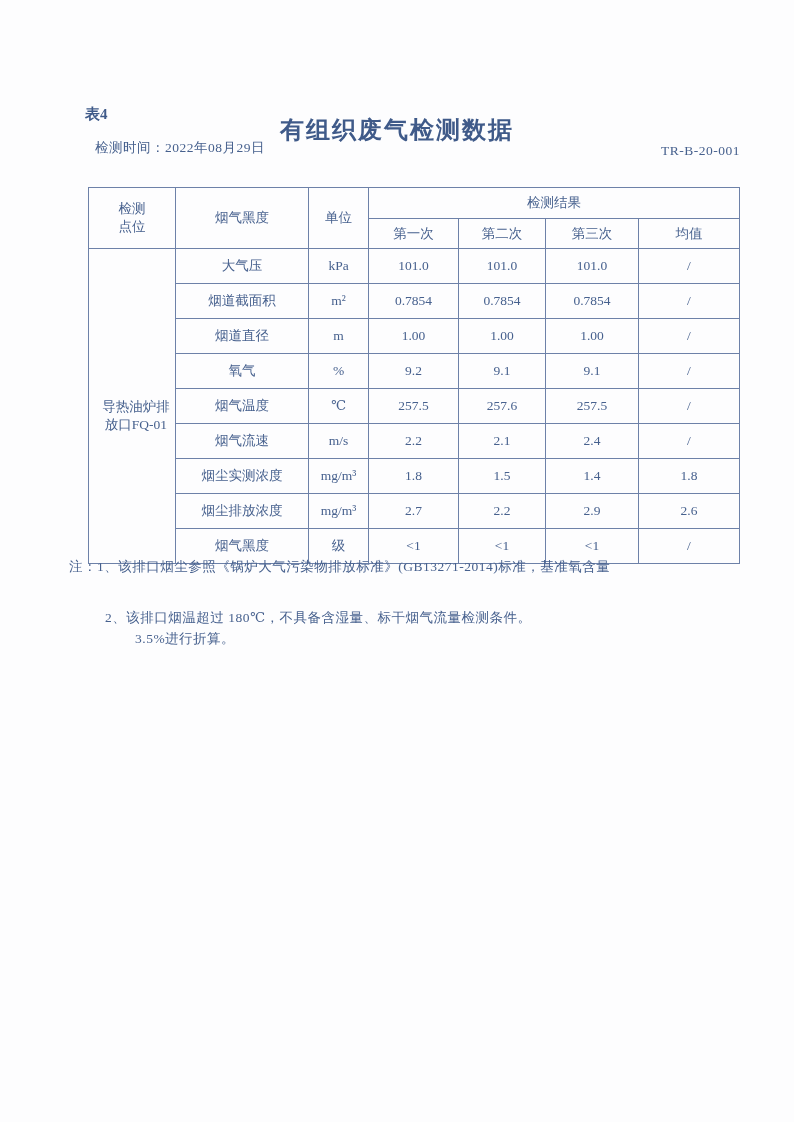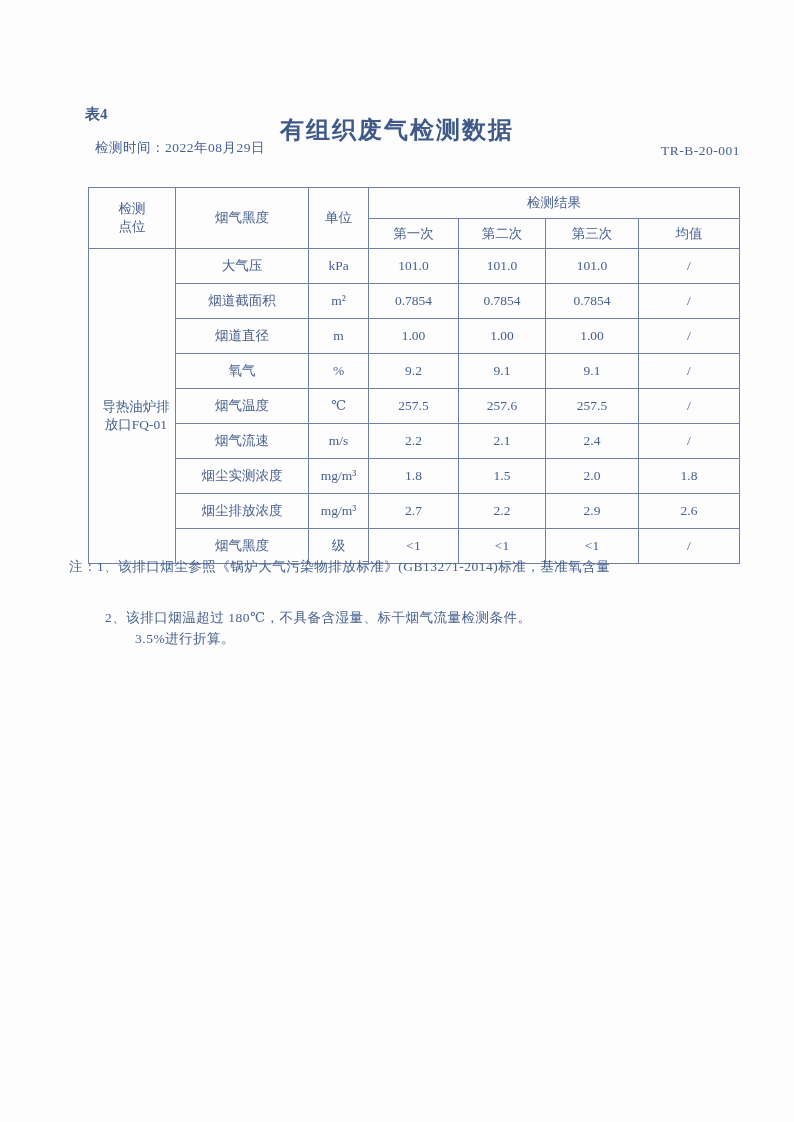--- a/index.html
+++ b/index.html
@@ -186,21 +186,21 @@
         <td>2.2</td>
         <td>2.1</td>
         <td>2.4</td>
         <td>/</td>
       </tr>
       <tr class="drow">
         <td>烟尘实测浓度</td>
         <td>mg/m³</td>
         <td>1.8</td>
         <td>1.5</td>
-        <td>2.0</td>
+        <td>1.4</td>
         <td>1.8</td>
       </tr>
       <tr class="drow">
         <td>烟尘排放浓度</td>
         <td>mg/m³</td>
         <td>2.7</td>
         <td>2.2</td>
         <td>2.9</td>
         <td>2.6</td>
       </tr>

